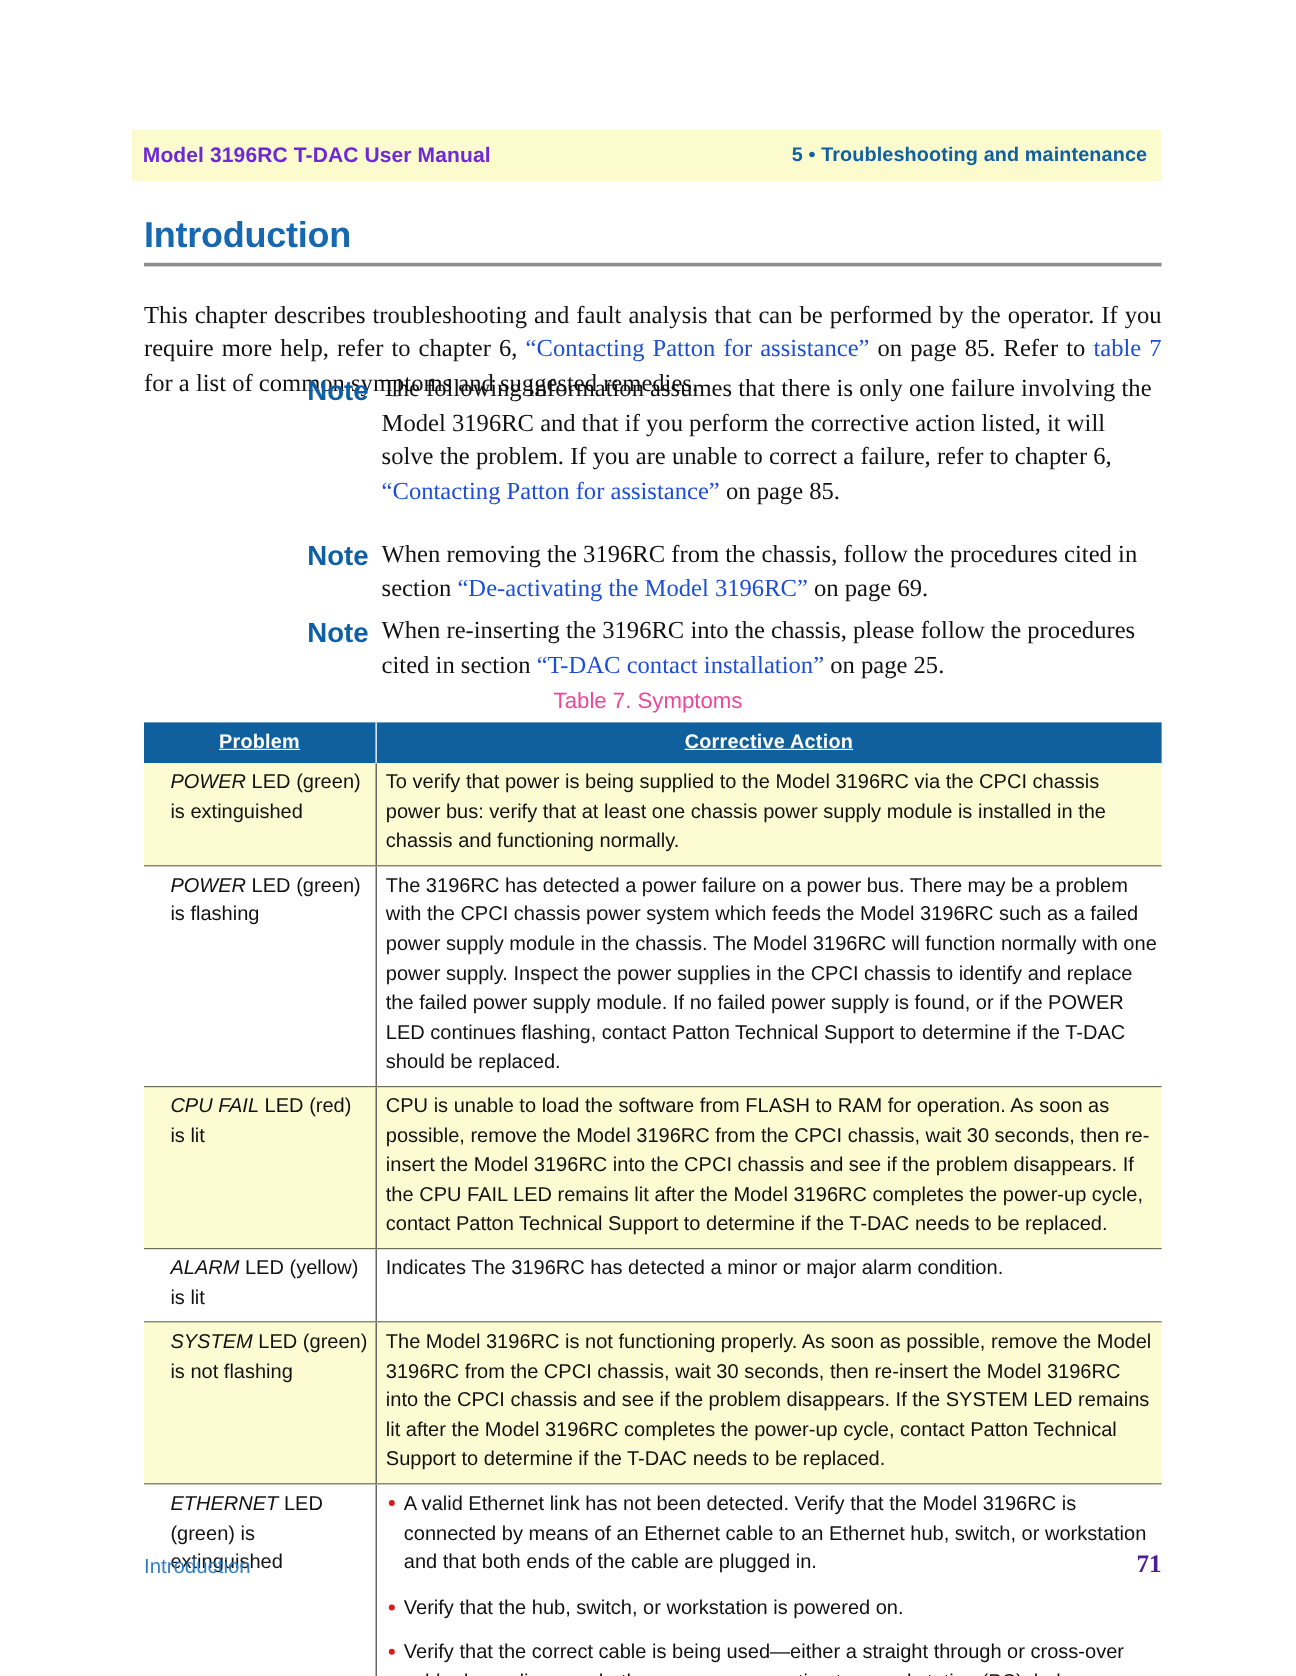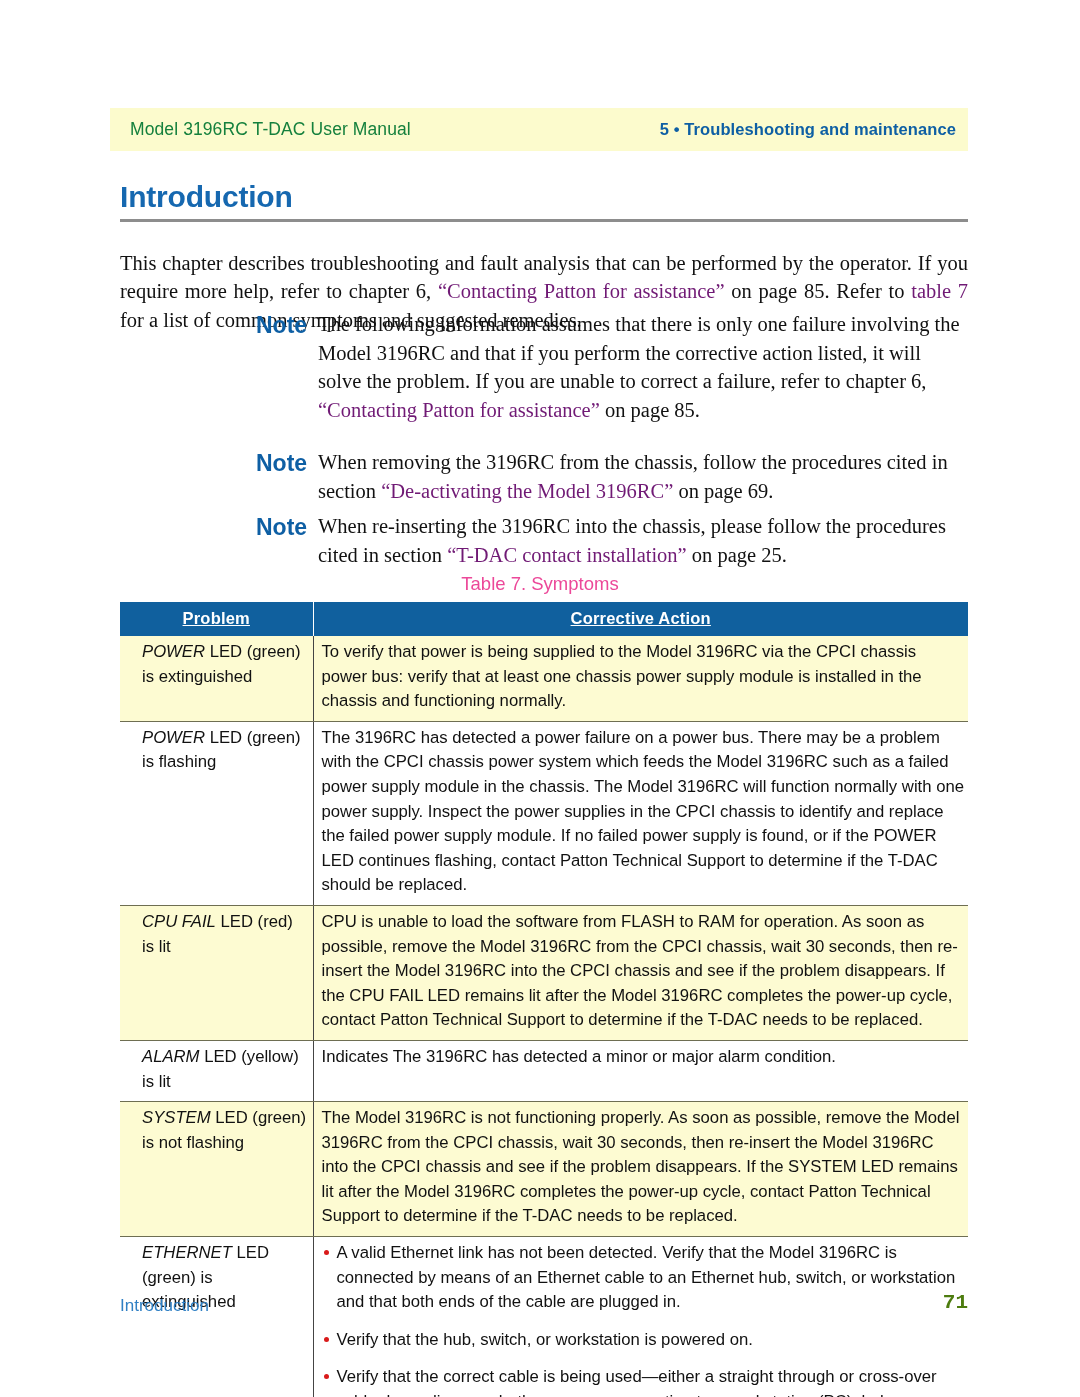--- a/index.html
+++ b/index.html
@@ -26,23 +26,24 @@
     position: absolute;
     left: 110px; top: 108px;
     width: 858px; height: 43px;
     background: #fcfbcd;
     display: flex;
     align-items: center;
   }
   .run-head-left {
     font-family: "Liberation Sans", sans-serif;
     font-size: 17.5px;
-    color: #15803d;
-    padding-left: 20px;
+    color: #6d28d9;
+    padding-left: 9px;
     letter-spacing: 0.1px;
+    font-weight: bold;
   }
   .run-head-right {
     margin-left: auto;
     font-family: "Liberation Sans", sans-serif;
     font-size: 16.5px;
     font-weight: bold;
     color: #0e5fa4;
     padding-right: 12px;
     letter-spacing: 0.1px;
   }
@@ -67,21 +68,21 @@
   
   .intro {
     position: absolute;
     left: 120px; top: 228px;
     width: 848px;
     font-size: 20.5px;
     line-height: 28.5px;
     text-align: justify;
     color: #111;
   }
-  .lnk { color: #701a75; }
+  .lnk { color: #1d4ed8; }
 
   
   .note {
     position: absolute;
     left: 256px;
     width: 712px;
     display: flex;
   }
   .note-label {
     font-family: "Liberation Sans", sans-serif;
@@ -174,24 +175,24 @@
   .foot-left {
     position: absolute;
     left: 120px; top: 1296px;
     font-family: "Liberation Sans", sans-serif;
     font-size: 17px;
     color: #2f7fc4;
   }
   .foot-right {
     position: absolute;
     right: 112px; top: 1291px;
-    font-family: Liberation Mono, monospace;
+    font-family: Liberation Serif, serif;
     font-size: 21px;
     font-weight: bold;
-    color: #4d7c0f;
+    color: #4c1d95;
   }
 </style>
 </head>
 <body>
 
 <div class="page">
 
   <div class="run-head">
     <span class="run-head-left">Model 3196RC T-DAC User Manual</span>
     <span class="run-head-right">5 • Troubleshooting and maintenance</span>

